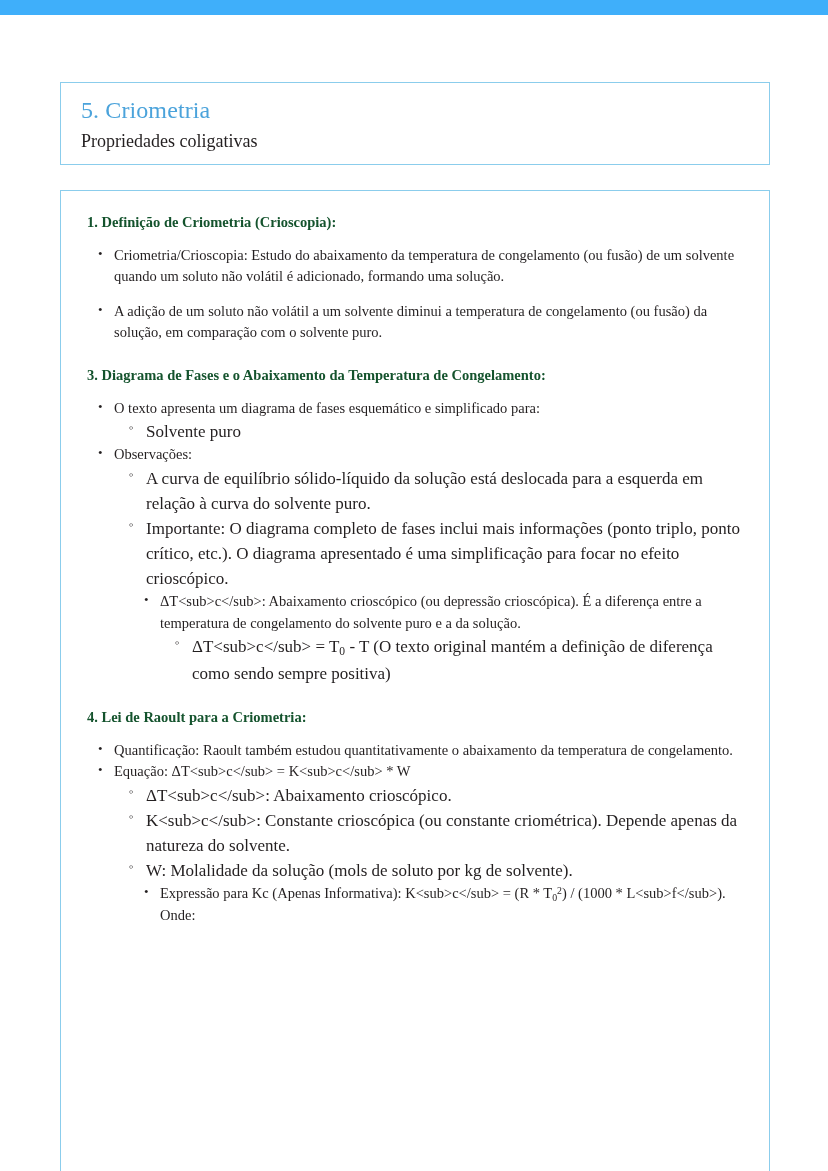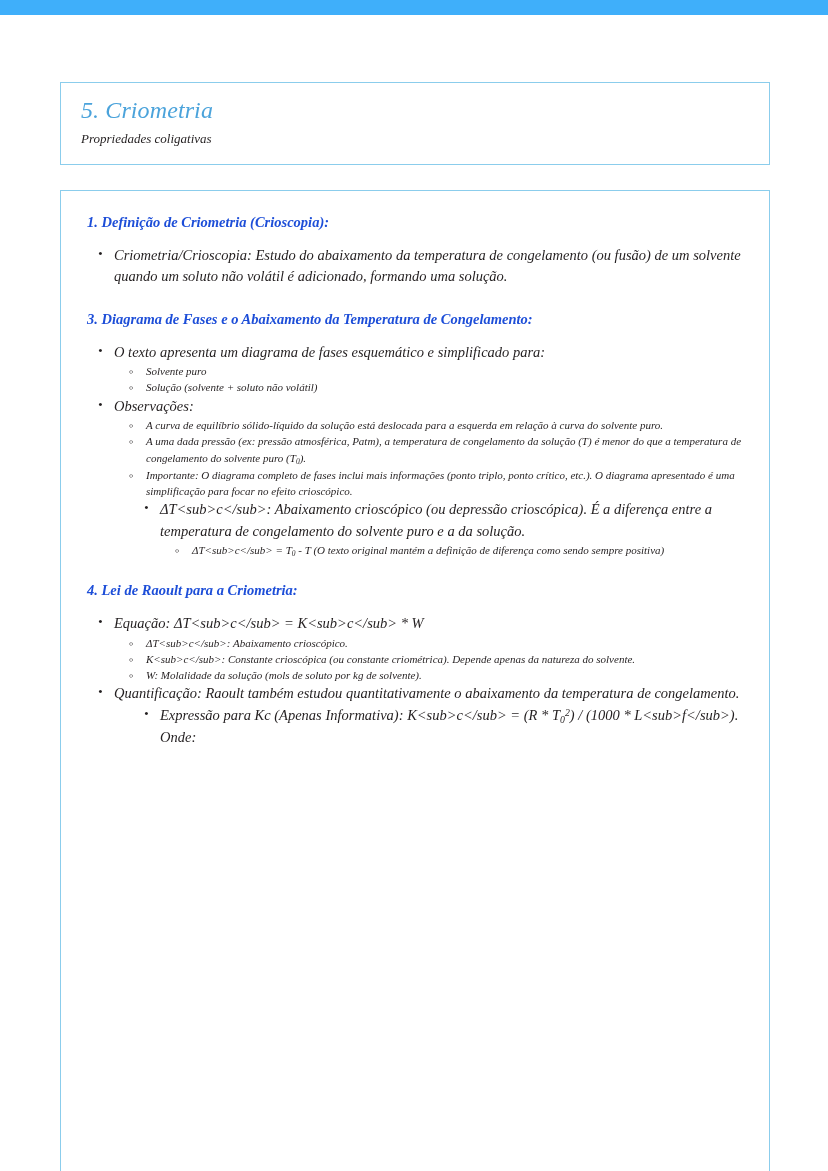--- a/index.html
+++ b/index.html
@@ -24,21 +24,20 @@
     height: 15px;
     background: #3FAFFA;
   }
 
   
   #page {
     position: absolute;
     top: 15px; left: 0;
     width: 828px;
     height: 820px;
-    font-style: italic;
   }
 
   .card {
     position: absolute;
     left: 60px;
     width: 710px;
     box-sizing: border-box;
     border: 1px solid #8BCDEC;
     background: #ffffff;
   }
@@ -59,33 +58,33 @@
   .doc-title {
     margin: 0;
     font-size: 24px;
     font-weight: normal;
     color: #4BA3DB;
     line-height: 1.15;
     letter-spacing: 0.1px;
   }
   .doc-subtitle {
     margin: 6px 0 0 0;
-    font-size: 13px;
+    font-size: 18px;
     font-weight: normal;
     color: #231f20;
     line-height: 1.2;
   }
 
   
   .section-heading {
     margin: 0;
     font-size: 14.5px;
     font-weight: bold;
     line-height: 1.3;
-    color: #1d4ed8;
+    color: #14532d;
   }
   .sec-gap-first { margin-top: 0px; }
   .sec-gap       { margin-top: 22px; }
 
   ul.lvl1 {
     margin: 13px 0 0 0;
     padding-left: 27px;
     list-style: none;
   }
   ul.lvl1 > li {
@@ -103,21 +102,21 @@
     font-size: 13px;
   }
 
   ul.lvl2 {
     margin: 0 0 0 0;
     padding-left: 32px;
     list-style: none;
   }
   ul.lvl2 > li {
     position: relative;
-    font-size: 11px;
+    font-size: 17px;
     line-height: 1.48;
   }
   ul.lvl2 > li::before {
     content: "\25E6";
     position: absolute;
     left: -17px;
     top: -1px;
     font-size: 13px;
   }
 
@@ -138,41 +137,42 @@
     <h1 class="doc-title">5. Criometria</h1>
     <h2 class="doc-subtitle">Propriedades coligativas</h2>
   </div>
 
   <div class="card" id="body-card">
     <div id="sections-host">
         <div class="section-heading sec-gap-first">1. Definição de Criometria (Crioscopia):</div>
         <ul class="lvl1">
           <li><span>Criometria/Crioscopia: Estudo do abaixamento da temperatura de congelamento (ou fusão) de um solvente quando um soluto não volátil é adicionado, formando uma solução.</span></li>
         </ul>
+        <ul class="lvl1">
+          <li><span>A adição de um soluto não volátil a um solvente diminui a temperatura de congelamento (ou fusão) da solução, em comparação com o solvente puro.</span></li>
+        </ul>
         <div class="section-heading sec-gap">3. Diagrama de Fases e o Abaixamento da Temperatura de Congelamento:</div>
         <ul class="lvl1">
           <li><span>O texto apresenta um diagrama de fases esquemático e simplificado para:</span><ul class="lvl2">
               <li><span>Solvente puro</span></li>
-              <li><span>Solução (solvente + soluto não volátil)</span></li>
             </ul></li>
           <li><span>Observações:</span><ul class="lvl2">
               <li><span>A curva de equilíbrio sólido-líquido da solução está deslocada para a esquerda em relação à curva do solvente puro.</span></li>
-              <li><span>A uma dada pressão (ex: pressão atmosférica, Patm), a temperatura de congelamento da solução (T) é menor do que a temperatura de congelamento do solvente puro (T<sub>0</sub>).</span></li>
               <li><span>Importante: O diagrama completo de fases inclui mais informações (ponto triplo, ponto crítico, etc.). O diagrama apresentado é uma simplificação para focar no efeito crioscópico.</span></li>
             </ul></li>
           <li class="flush-wrap"><span>ΔT&lt;sub&gt;c&lt;/sub&gt;: Abaixamento crioscópico (ou depressão crioscópica). É a diferença entre a temperatura de congelamento do solvente puro e a da solução.</span><ul class="lvl2">
               <li><span>ΔT&lt;sub&gt;c&lt;/sub&gt; = T<sub>0</sub> - T (O texto original mantém a definição de diferença como sendo sempre positiva)</span></li>
             </ul></li>
         </ul>
         <div class="section-heading sec-gap">4. Lei de Raoult para a Criometria:</div>
         <ul class="lvl1">
+          <li><span>Quantificação: Raoult também estudou quantitativamente o abaixamento da temperatura de congelamento.</span></li>
           <li><span>Equação: ΔT&lt;sub&gt;c&lt;/sub&gt; = K&lt;sub&gt;c&lt;/sub&gt; * W</span><ul class="lvl2">
               <li><span>ΔT&lt;sub&gt;c&lt;/sub&gt;: Abaixamento crioscópico.</span></li>
               <li><span>K&lt;sub&gt;c&lt;/sub&gt;: Constante crioscópica (ou constante criométrica). Depende apenas da natureza do solvente.</span></li>
               <li><span>W: Molalidade da solução (mols de soluto por kg de solvente).</span></li>
             </ul></li>
-          <li><span>Quantificação: Raoult também estudou quantitativamente o abaixamento da temperatura de congelamento.</span></li>
           <li class="flush-wrap"><span>Expressão para Kc (Apenas Informativa): K&lt;sub&gt;c&lt;/sub&gt; = (R * T<sub>0</sub><sup>2</sup>) / (1000 * L&lt;sub&gt;f&lt;/sub&gt;). Onde:</span></li>
         </ul>
       </div>
   </div>
 
 </div>
 
 </body></html>

